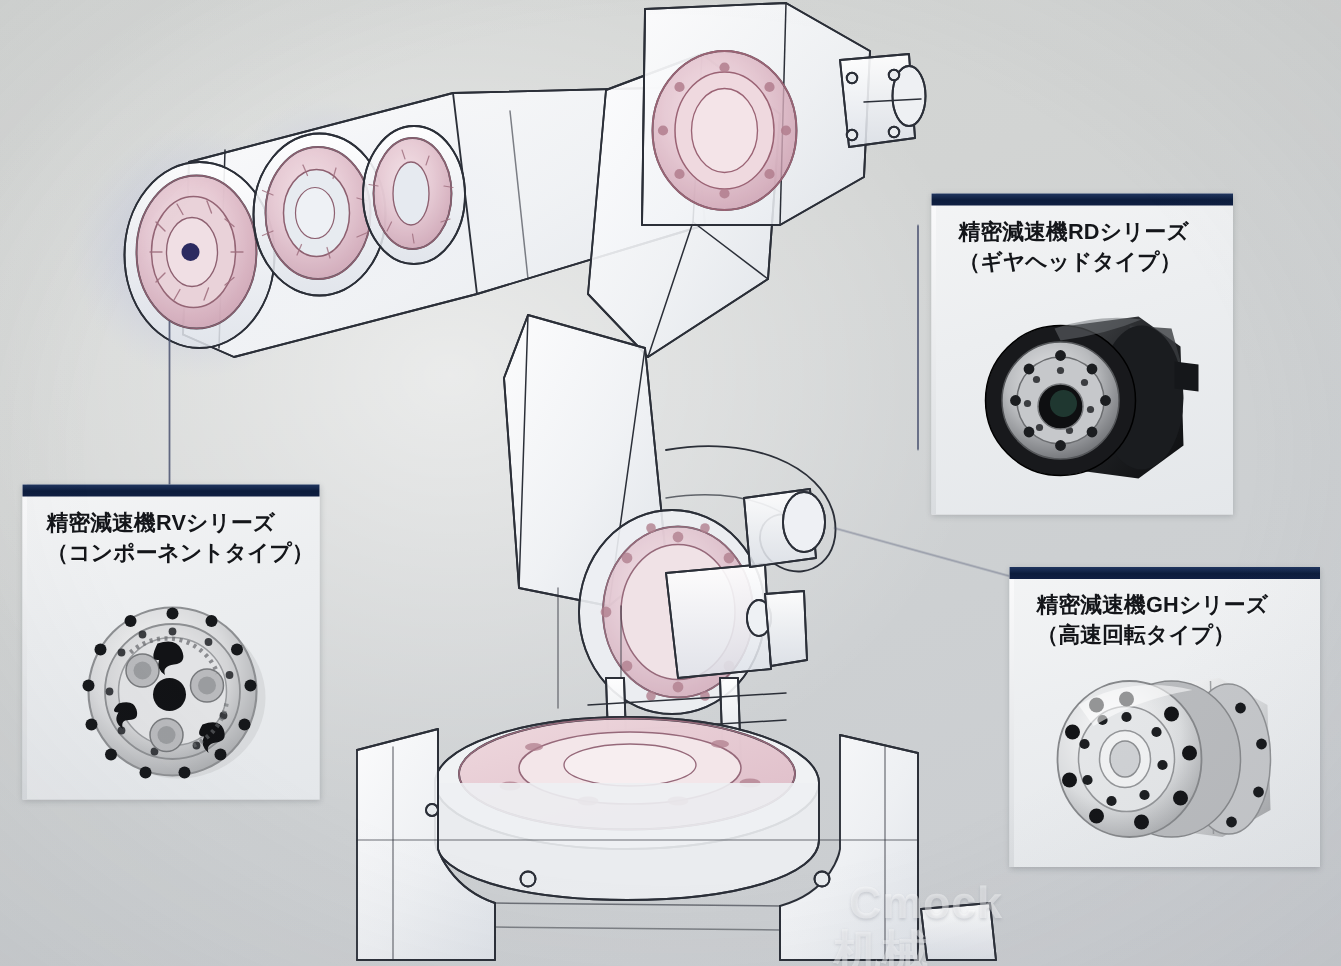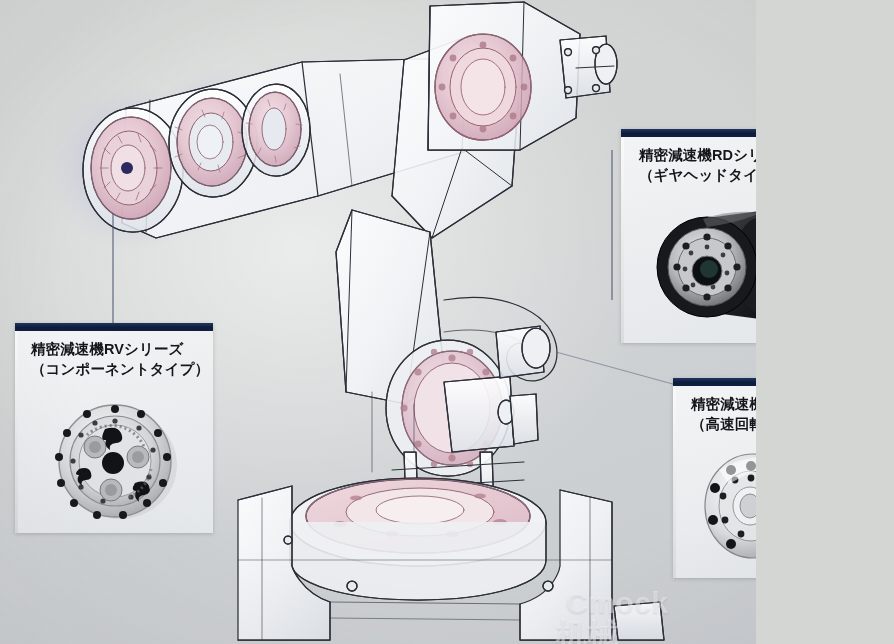--- a/index.html
+++ b/index.html
@@ -2,21 +2,21 @@
 <html><head>
 <meta charset="utf-8">
 <style>
   html,body{margin:0;padding:0;}
   body{
     width:894px;height:644px;overflow:hidden;
     font-family:"Liberation Sans","DejaVu Sans",sans-serif;
     background:#d4d6d4;
     position:relative;
   }
-  #stage{position:absolute;left:0;top:0;width:756px;height:644px;overflow:hidden;}
+  #stage{position:absolute;left:0;top:0;width:894px;height:644px;overflow:hidden;}
 
   
   .bg{
     position:absolute;left:0;top:0;width:894px;height:644px;
     background:
       radial-gradient(ellipse 520px 420px at 300px 250px, rgba(255,255,255,.55) 0%, rgba(255,255,255,0) 70%),
       linear-gradient(160deg,#d6d8d6 0%,#d2d4d3 35%,#cdd0d2 65%,#c9ccd0 100%);
   }
   .vign{
     position:absolute;inset:0;

